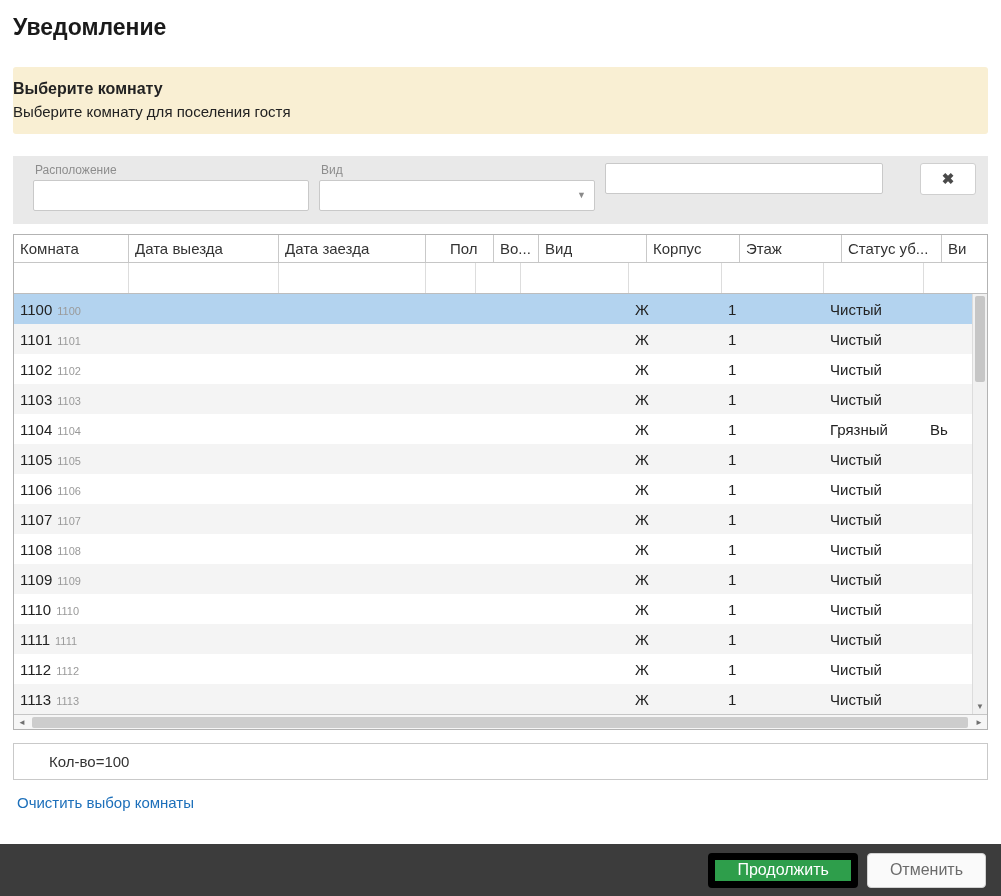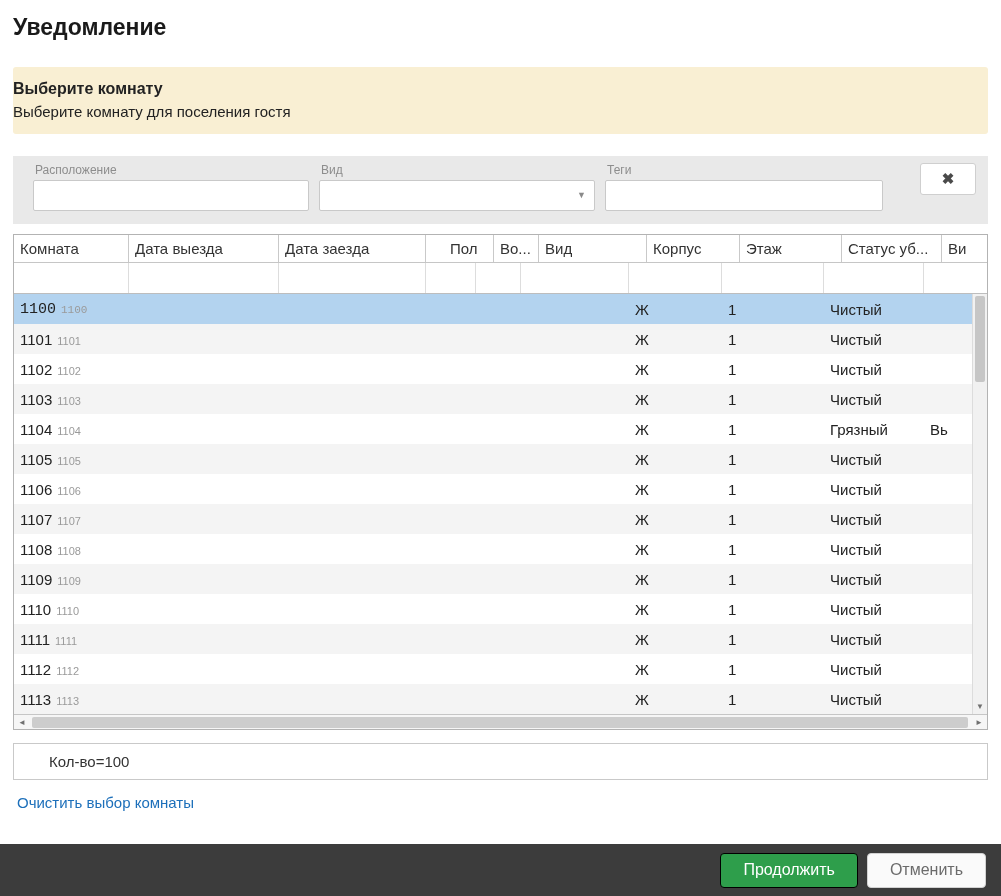--- a/index.html
+++ b/index.html
@@ -108,21 +108,21 @@
   }
 
   .footer {
     position:absolute; left:0; right:0; bottom:0;
     height:52px; background:#3c3c3c;
     display:flex; align-items:center; justify-content:flex-end;
     padding:0 15px; gap:9px;
   }
   .btn { height:35px; padding:0 22px; font-size:16px; border-radius:4px;
          font-family:"Liberation Sans", sans-serif; cursor:pointer; }
-  .btn-continue { background:#2e9e4b; border:1px solid #000000; color:#fff; }
+  .btn-continue { background:#2e9e4b; border:7px solid #000000; color:#fff; }
   .btn-cancel   { background:#fafafa; border:1px solid #d2d2d2; color:#6b6b6b; }
 </style>
 </head>
 <body>
 
 
 
 <div class="page-title">Уведомление</div>
 
 <div class="alert">
@@ -134,21 +134,20 @@
   <div class="fgroup">
     <label>Расположение</label>
     <input type="text" value="" style="">
   </div>
   <div class="fgroup">
     <label>Вид</label>
     <input type="text" value="" style="">
     <span class="caret">▼</span>
   </div>
   <div class="fgroup" style="width:278px;">
-    <label>Теги</label>
     <input type="text" value="" style="">
   </div>
   <button class="clear-filters-btn">
     <span>✖</span>
   </button>
 </div>
 
 <div class="table-wrap">
   <div class="thead">
       <div class="hcell" style="width: 115px;">Комната</div>
@@ -170,21 +169,21 @@
       <div class="fcell" style="width: 45px;"></div>
       <div class="fcell" style="width: 108px;"></div>
       <div class="fcell" style="width: 93px;"></div>
       <div class="fcell" style="width: 102px;"></div>
       <div class="fcell" style="width: 100px;"></div>
       <div class="fcell" style="width: 48px; flex: 1 1 0%; border-right: none;"></div>
     </div>
   <div class="data-area">
     <div class="rows">
         <div class="trow selected">
-          <div class="cell" style="width: 115px; font-family: Liberation Mono, monospace;"><span class="room-main">1100</span><span class="room-sub">1100</span></div>
+          <div class="cell" style="width: 115px;"><span class="room-main">1100</span><span class="room-sub">1100</span></div>
           <div class="cell" style="width: 150px;"></div>
           <div class="cell" style="width: 147px;"></div>
           <div class="cell" style="width: 50px;"></div>
           <div class="cell" style="width: 45px;"></div>
           <div class="cell" style="width: 108px;"></div>
           <div class="cell" style="width: 93px;">Ж</div>
           <div class="cell" style="width: 102px;">1</div>
           <div class="cell" style="width: 100px;">Чистый</div>
           <div class="cell" style="width: 48px; flex: 1 1 0%;"></div>
         </div>

